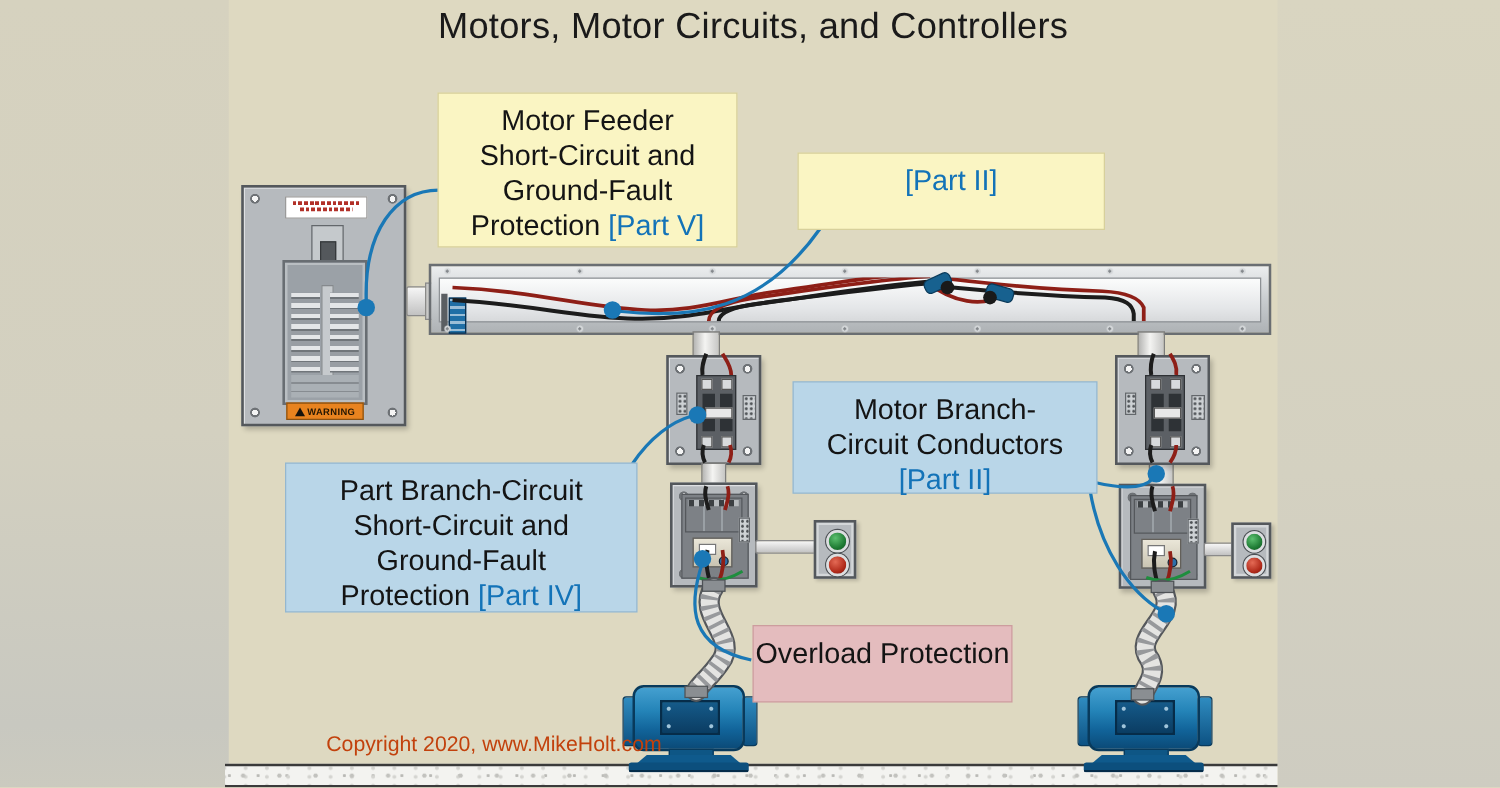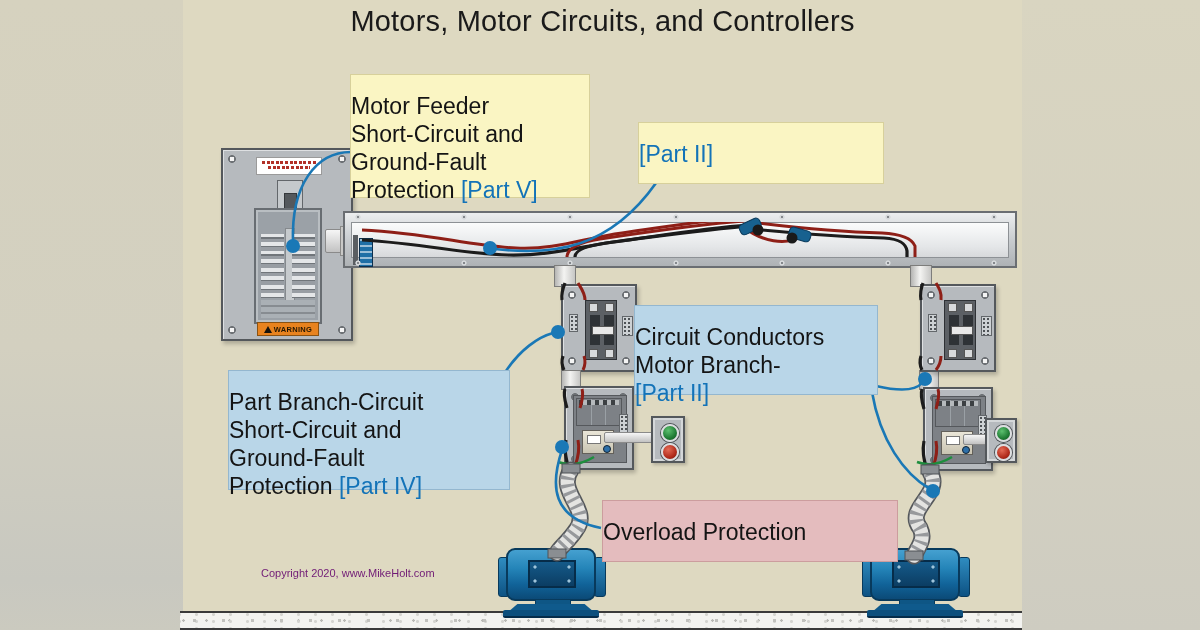--- a/index.html
+++ b/index.html
@@ -8,34 +8,34 @@
   .abs{position:absolute;}
   
   .margin-left{left:0;top:0;width:183px;height:630px;
     background:linear-gradient(180deg,#d6d2bf 0%,#d3d0c0 55%,#c8c8c0 92%,#cbcabf 100%);}
   .margin-right{left:1022px;top:0;width:178px;height:630px;
     background:linear-gradient(180deg,#d9d5c1 0%,#d4d1c1 60%,#ceccc1 100%);}
   
   .title{left:183px;top:5px;width:839px;text-align:center;font-size:29px;color:#1a1a1a;letter-spacing:.2px;}
   .subtitle{left:183px;top:37px;width:839px;text-align:center;font-size:27px;font-style:italic;color:#1a1a1a;}
   
-  .callout{font-size:23px;line-height:28px;text-align:left;color:#141414;padding-top:17px;box-sizing:border-box;z-index:6;}
+  .callout{font-size:23px;line-height:28px;text-align:center;color:#141414;padding-top:7px;box-sizing:border-box;z-index:6;}
   .callout.yellow{background:#faf5c3;border:1px solid rgba(150,140,80,.35);}
   .callout.blue{background:#b9d6e8;border:1px solid rgba(80,125,160,.35);}
   .callout.pink{background:#e4bcbe;border:1px solid rgba(160,100,100,.35);}
   .part{color:#1373b8;}
-  .copyright{font-size:11px;color:#701a75;z-index:6;}
+  .copyright{font-size:17px;color:#c2410c;z-index:6;margin-top:19px;}
   
   .enclosure{background:#b6babe;border:2px solid #54585c;box-sizing:border-box;z-index:2;
     box-shadow:inset 1px 1px 0 rgba(255,255,255,.55),2px 3px 4px rgba(0,0,0,.22);
     background-image:
       radial-gradient(circle at 9px 9px,#f4f4f4 0 2.4px,#6e7276 2.4px 3.6px,rgba(0,0,0,0) 4.2px),
       radial-gradient(circle at calc(100% - 9px) 9px,#f4f4f4 0 2.4px,#6e7276 2.4px 3.6px,rgba(0,0,0,0) 4.2px),
       radial-gradient(circle at 9px calc(100% - 9px),#f4f4f4 0 2.4px,#6e7276 2.4px 3.6px,rgba(0,0,0,0) 4.2px),
-      radial-gradient(circle at calc(100% - 9px) calc(100% - 9px),#f4f4f4 0 2.4px,#6e7276 2.4px 3.6px,rgba(0,0,0,0) 4.2px); margin-left: 28px;}
+      radial-gradient(circle at calc(100% - 9px) calc(100% - 9px),#f4f4f4 0 2.4px,#6e7276 2.4px 3.6px,rgba(0,0,0,0) 4.2px);}
   
   .panel{left:193px;top:148px;width:132px;height:193px;}
   .panel-label{left:33px;top:7px;width:64px;height:16px;background:#fff;border:1px solid #9a9a9a;}
   .red-line{height:3px;margin:2.5px auto 0;background:repeating-linear-gradient(90deg,#b23028 0 3px,rgba(0,0,0,0) 3px 4.6px);}
   .main-breaker{left:54px;top:30px;width:24px;height:38px;background:#c5c9cc;border:1px solid #63676b;}
   .main-breaker-handle{left:6px;top:12px;width:11px;height:14px;background:#54585c;border:1px solid #35383b;}
   .panel-interior{left:31px;top:58px;width:68px;height:116px;background:#9ba1a7;border:2px solid #686d72;box-sizing:border-box;
     box-shadow:inset 0 0 0 2px #b9bec2;}
   .panel-spine{left:29px;top:18px;width:8px;height:78px;background:#c6cacd;border:1px solid #85898d;}
   .panel-col{width:23px;height:64px;top:24px;
@@ -323,31 +323,31 @@
     <div>Short-Circuit and</div>
     <div>Ground-Fault</div>
     <div><span>Protection </span><span class="part">[Part V]</span></div>
   </div>
 
   <div class="abs callout yellow" style="left:638px;top:122px;width:246px;height:62px;">
     <div class="part">[Part II]</div>
   </div>
 
   <div class="abs callout blue" style="left:634px;top:305px;width:244px;height:90px;">
+    <div>Motor Branch-</div>
     <div>Circuit Conductors</div>
-    <div>Motor Branch-</div>
     <div class="part">[Part II]</div>
   </div>
 
   <div class="abs callout blue" style="left:228px;top:370px;width:282px;height:120px;">
     <div>Part Branch-Circuit</div>
     <div>Short-Circuit and</div>
     <div>Ground-Fault</div>
     <div><span>Protection </span><span class="part">[Part IV]</span></div>
   </div>
 
-  <div class="abs callout pink" style="left:602px;top:500px;width:296px;height:62px;">
+  <div class="abs callout pink" style="left:602px;top:500px;width:208px;height:62px;">
     <div>Overload Protection</div>
   </div>
 
   <div class="abs copyright" style="left:261px;top:567px;">Copyright 2020, www.MikeHolt.com</div>
 
 </div>
 
 </body></html>

